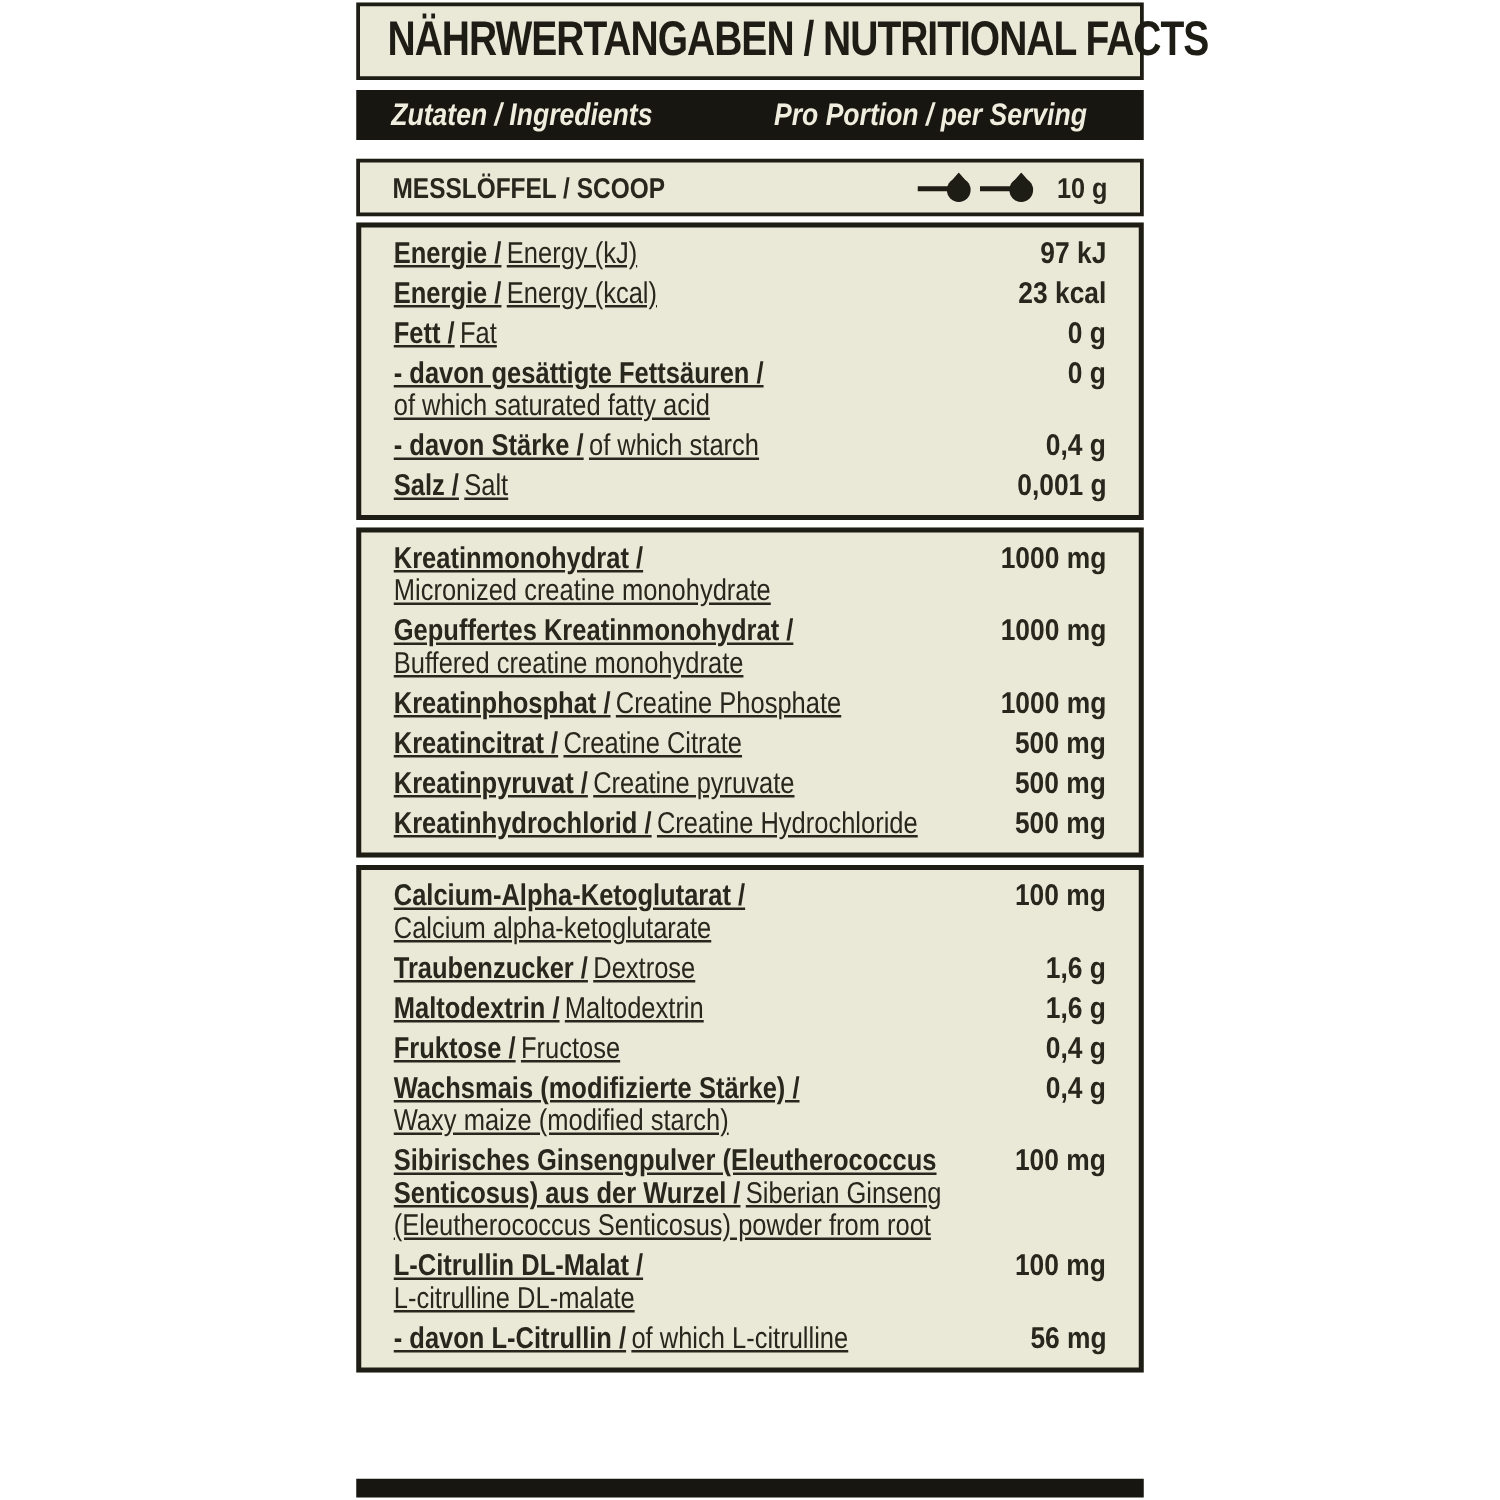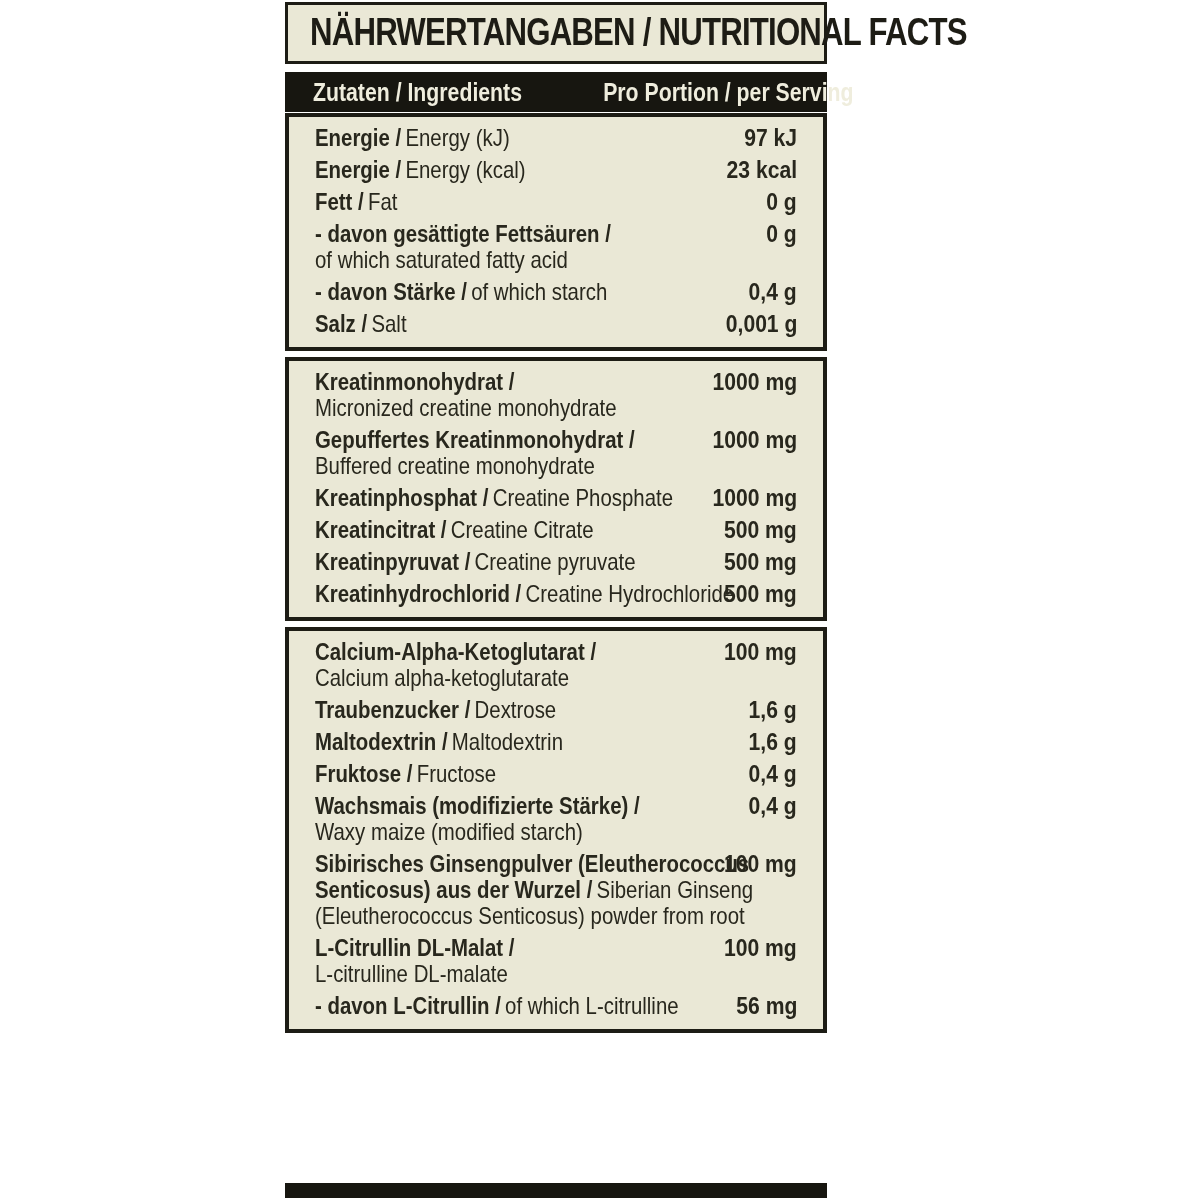--- a/index.html
+++ b/index.html
@@ -6,33 +6,33 @@
     --cream:#eae8d6;
     --ink:#1d1c15;
     --bar-bg:#171610;
     --bar-text:#efeddd;
     --text:#28271d;
     --page-bg:#ffffff;
   }
   *{box-sizing:border-box;margin:0;padding:0;}
   html,body{width:1200px;height:1200px;overflow:hidden;background:var(--page-bg);
     font-family:"Liberation Sans",sans-serif;color:var(--text);}
-  .label{position:absolute;left:285px;top:2px;width:542px;height:1196px;
+  .label{position:absolute;left:285px;top:2px;width:630px;height:1196px;
     display:flex;flex-direction:column;}
   .box{background:var(--cream);border:3px solid var(--ink);}
-  .thickbox{border-width:4px;}
+  .thickbox{border-width:4px;text-decoration:underline;}
 
   
   .title-box{padding:5px 22px 7px;margin-bottom:8px;}
   .title{font-size:39px;font-weight:700;letter-spacing:-1px;white-space:nowrap;
     transform:scaleX(0.80);transform-origin:0 50%;color:var(--ink);}
 
   
   .bar{background:var(--bar-bg);height:40px;display:flex;align-items:center;
-    justify-content:space-between;padding:0 33px 0 28px;margin-bottom:1px;}
+    justify-content:space-between;padding:0 46px 0 28px;margin-bottom:15px;font-style:italic;}
   .bar span{color:var(--bar-text);font-size:25px;font-weight:700;white-space:nowrap;}
   .bar .bar-left{transform:scaleX(0.85);transform-origin:0 50%;}
   .bar .bar-right{transform:scaleX(0.85);transform-origin:100% 50%;}
 
   
   .scoop-box{height:46px;display:flex;align-items:center;justify-content:space-between;
     padding:0 26px;margin-bottom:5px;}
   .scoop-label{font-size:23px;font-weight:700;white-space:nowrap;
     transform:scaleX(0.85);transform-origin:0 50%;}
   .scoop-right{display:flex;align-items:center;gap:4px;}
@@ -61,20 +61,36 @@
 
   <div class="box title-box">
     <div class="title">NÄHRWERTANGABEN / NUTRITIONAL FACTS</div>
   </div>
 
   <div class="bar">
     <span class="bar-left">Zutaten / Ingredients</span>
     <span class="bar-right">Pro Portion / per Serving</span>
   </div>
 
+  <div class="box scoop-box">
+    <span class="scoop-label">MESSLÖFFEL / SCOOP</span>
+    <span class="scoop-right">
+      <svg width="46" height="24" viewBox="0 0 46 24">
+        <rect x="0" y="11" width="26" height="4" fill="#1d1c15"></rect>
+        <polygon points="26,8 40,8 33,0" fill="#1d1c15"></polygon>
+        <circle cx="33" cy="14" r="9.5" fill="#1d1c15"></circle>
+      </svg>
+      <svg width="46" height="24" viewBox="0 0 46 24">
+        <rect x="0" y="11" width="26" height="4" fill="#1d1c15"></rect>
+        <polygon points="26,8 40,8 33,0" fill="#1d1c15"></polygon>
+        <circle cx="33" cy="14" r="9.5" fill="#1d1c15"></circle>
+      </svg>
+      <span class="scoop-val">10 g</span>
+    </span>
+  </div>
 
   <div class="box thickbox section">
     <div class="row">
       <div class="lbl"><b>Energie /</b><span class="en">Energy (kJ)</span></div>
       <span class="val">97 kJ</span>
     </div>
     <div class="row">
       <div class="lbl"><b>Energie /</b><span class="en">Energy (kcal)</span></div>
       <span class="val">23 kcal</span>
     </div>

